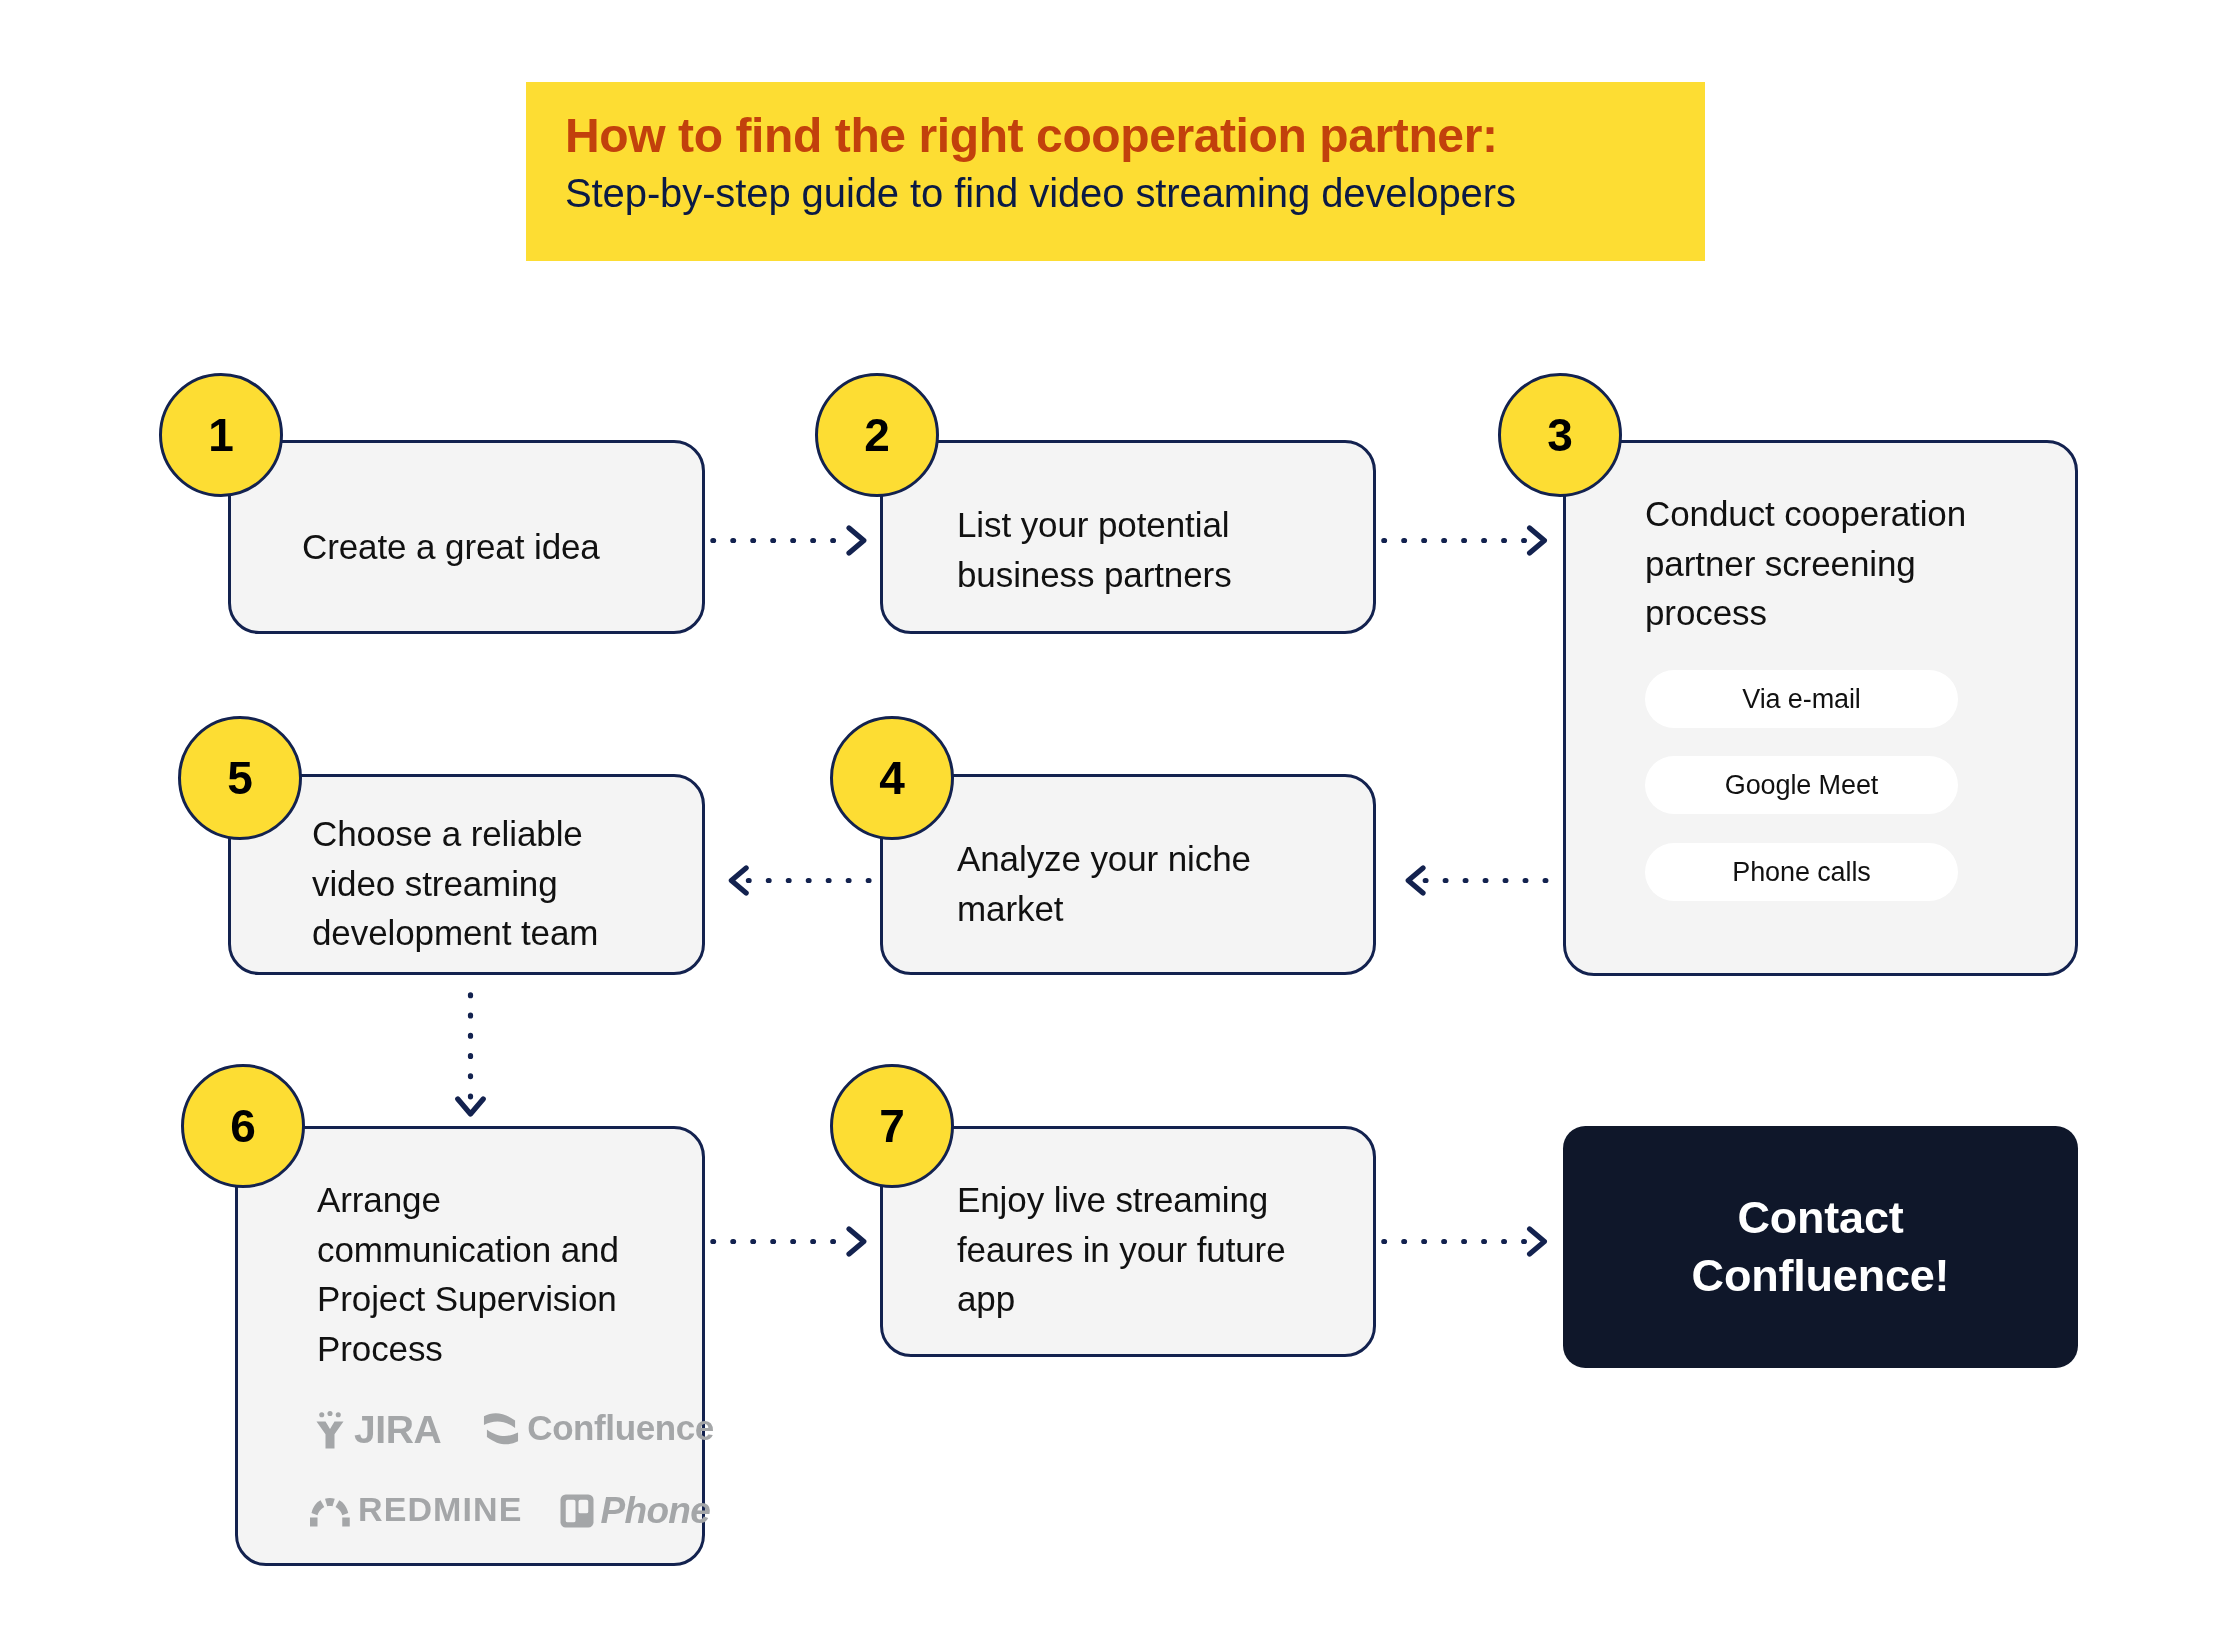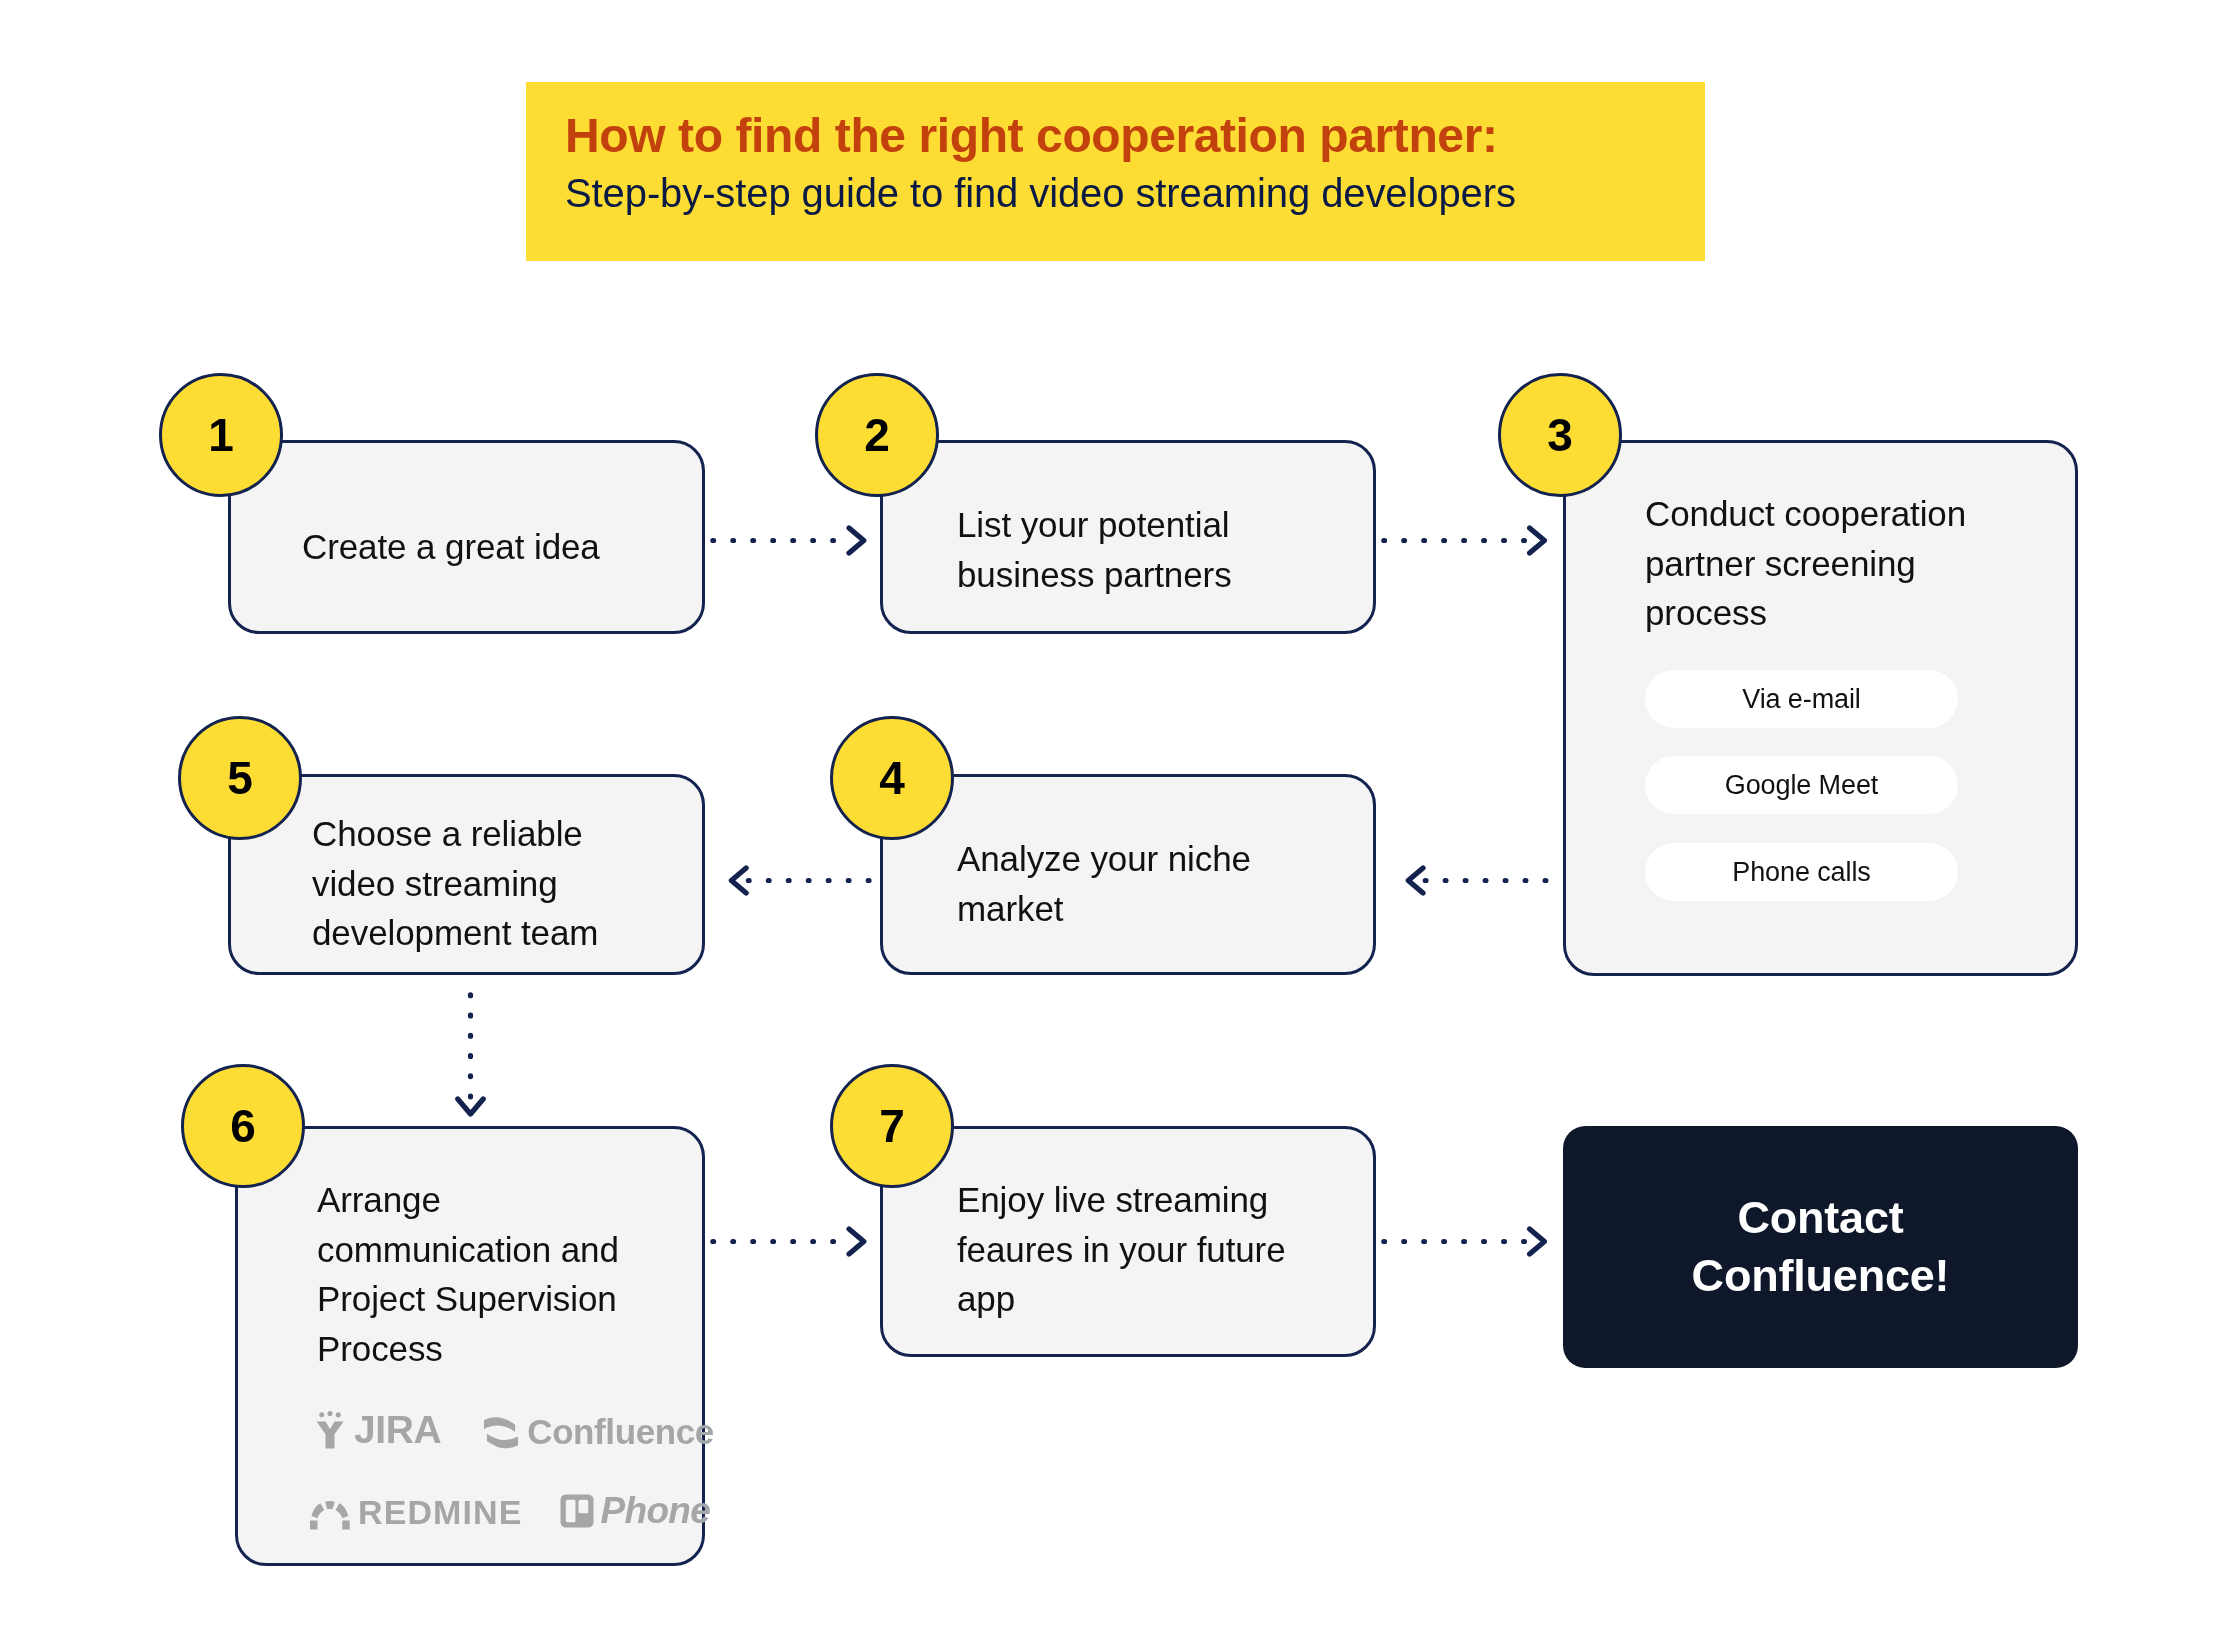--- a/index.html
+++ b/index.html
@@ -55,21 +55,21 @@
     background:#0f172a;border-radius:22.4px;
     display:flex;flex-direction:column;align-items:center;justify-content:center;
     color:#FFFFFF;font-size:45px;font-weight:700;line-height:1.28;
     letter-spacing:-0.2px;text-align:center;
   }
 
   
   .arrow{position:absolute;z-index:3;}
 
   
-  .logo-row{position:absolute;display:flex;align-items:flex-end;}
+  .logo-row{position:absolute;display:flex;align-items:flex-start;}
   .logo{display:flex;align-items:center;gap:6px;color:#A4A6A8;}
   .logo-word{font-weight:700;letter-spacing:-0.4px;}
   .logo-word.thin{font-weight:600;letter-spacing:1.1px;}
   .logo-word.italic{font-style:italic;font-weight:700;letter-spacing:-0.7px;}
 </style>
 </head>
 <body>
 
 <div class="canvas">
 

